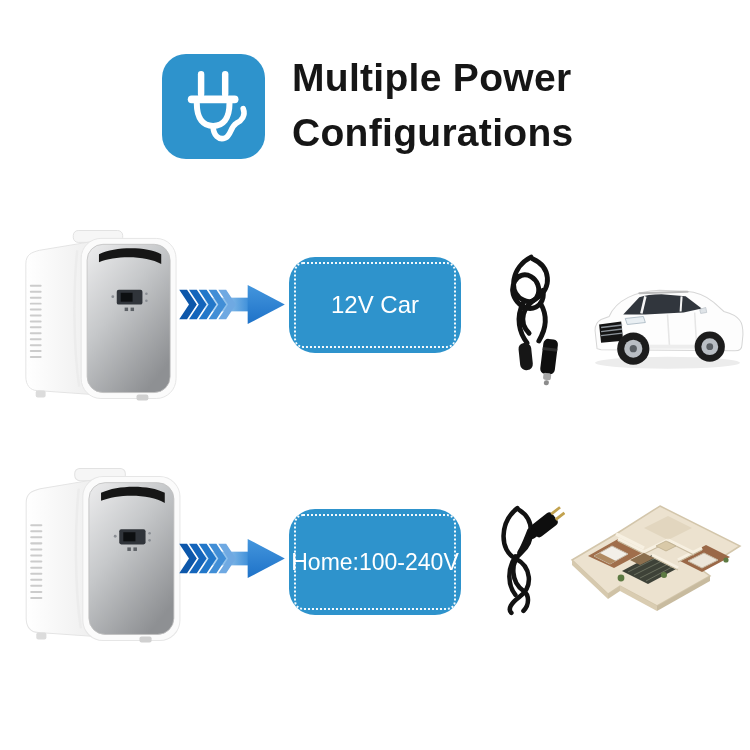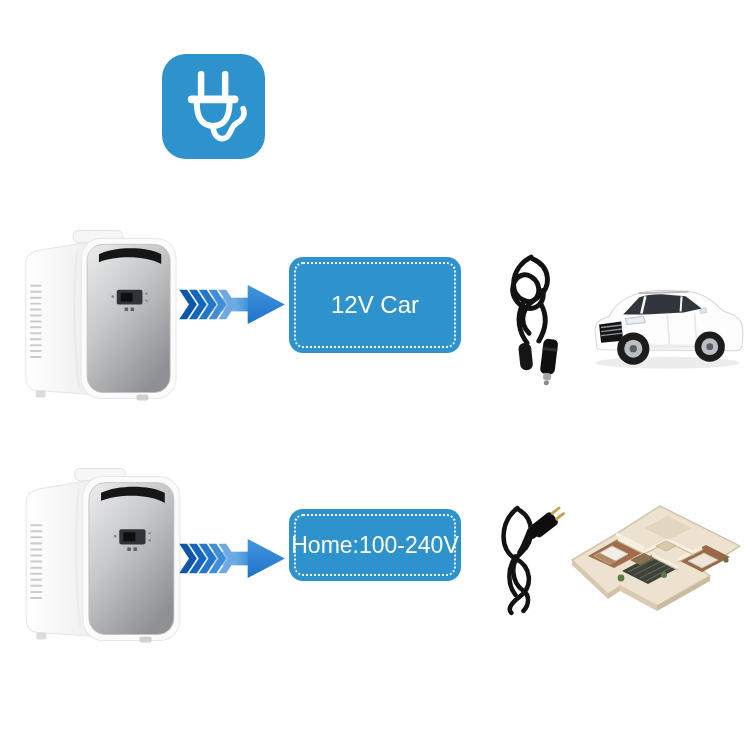--- a/index.html
+++ b/index.html
@@ -16,32 +16,32 @@
   .icon-tile svg{width:86px;height:86px;}
   .page-title{
     position:absolute;left:292px;top:50px;margin:0;
     font-size:39px;line-height:55px;font-weight:bold;color:#161616;letter-spacing:.3px;
   }
   .page-title span{display:block;}
   
   .img-abs{position:absolute;}
   .img-abs svg{width:100%;height:100%;display:block;}
   .power-box{
-    position:absolute;width:172px;background:var(--accent,#2E93CC);border-radius:14px;
+    position:absolute;width:172px;background:var(--accent,#2E93CC);border-radius:26px;
     display:flex;flex-direction:column;align-items:center;justify-content:center;gap:13px;
     color:#fff;text-align:center;
   }
   .power-box::before{
     content:"";position:absolute;inset:5px;border:2px dotted rgba(255,255,255,.95);
     border-radius:9px;pointer-events:none;
   }
   .power-box .line{font-size:23px;line-height:24px;}
   #box-1{left:289px;top:257px;height:96px;}
   #box-1 .line{font-size:24px;}
-  #box-2{left:289px;top:509px;height:72px;}
+  #box-2{left:289px;top:509px;height:106px;}
   #fridge-1{left:12px;top:226px;width:168px;height:178px;}
   #fridge-2{left:12px;top:463px;width:172px;height:184px;}
   #arrow-1{left:179px;top:283px;width:108px;height:44px;}
   #arrow-2{left:179px;top:537px;width:108px;height:44px;}
   #cable-1{left:494px;top:247px;width:78px;height:146px;}
   #cable-2{left:489px;top:494px;width:76px;height:126px;}
   #car-1{left:587px;top:266px;width:161px;height:106px;}
   #plan-1{left:560px;top:498px;width:190px;height:126px;}
 </style>
 </head>
@@ -51,20 +51,24 @@
 
   <div class="icon-tile">
     <svg viewBox="0 0 100 100" fill="none" stroke="#ffffff" stroke-linecap="round">
       <path d="M35,12 V35" stroke-width="7.5"></path>
       <path d="M63,12 V35" stroke-width="7.5"></path>
       <path d="M24,41 H74" stroke-width="9"></path>
       <path d="M30,46 C30,64 38,72 49,72 C60,72 68,64 68,46" stroke-width="7"></path>
       <path d="M49,72 C49,83 56,89 63,86 C70,83 69,73 76,69 C82,66 87,60 84,52" stroke-width="6.5"></path>
     </svg>
   </div>
+  <h1 class="page-title">
+    <span>Multiple Power</span>
+    <span>Configurations</span>
+  </h1>
 
   <div class="img-abs" id="fridge-1">
     <svg viewBox="0 0 170 175">
       <defs>
         <linearGradient id="doorGrad1" x1="0" y1="0" x2="0.7" y2="1">
           <stop offset="0" stop-color="#ededee"></stop>
             <stop offset="0.45" stop-color="#c6c8ca"></stop>
             <stop offset="1" stop-color="#8e9093"></stop>
         </linearGradient>
         <linearGradient id="sideGrad1" x1="0" y1="0" x2="1" y2="0">

